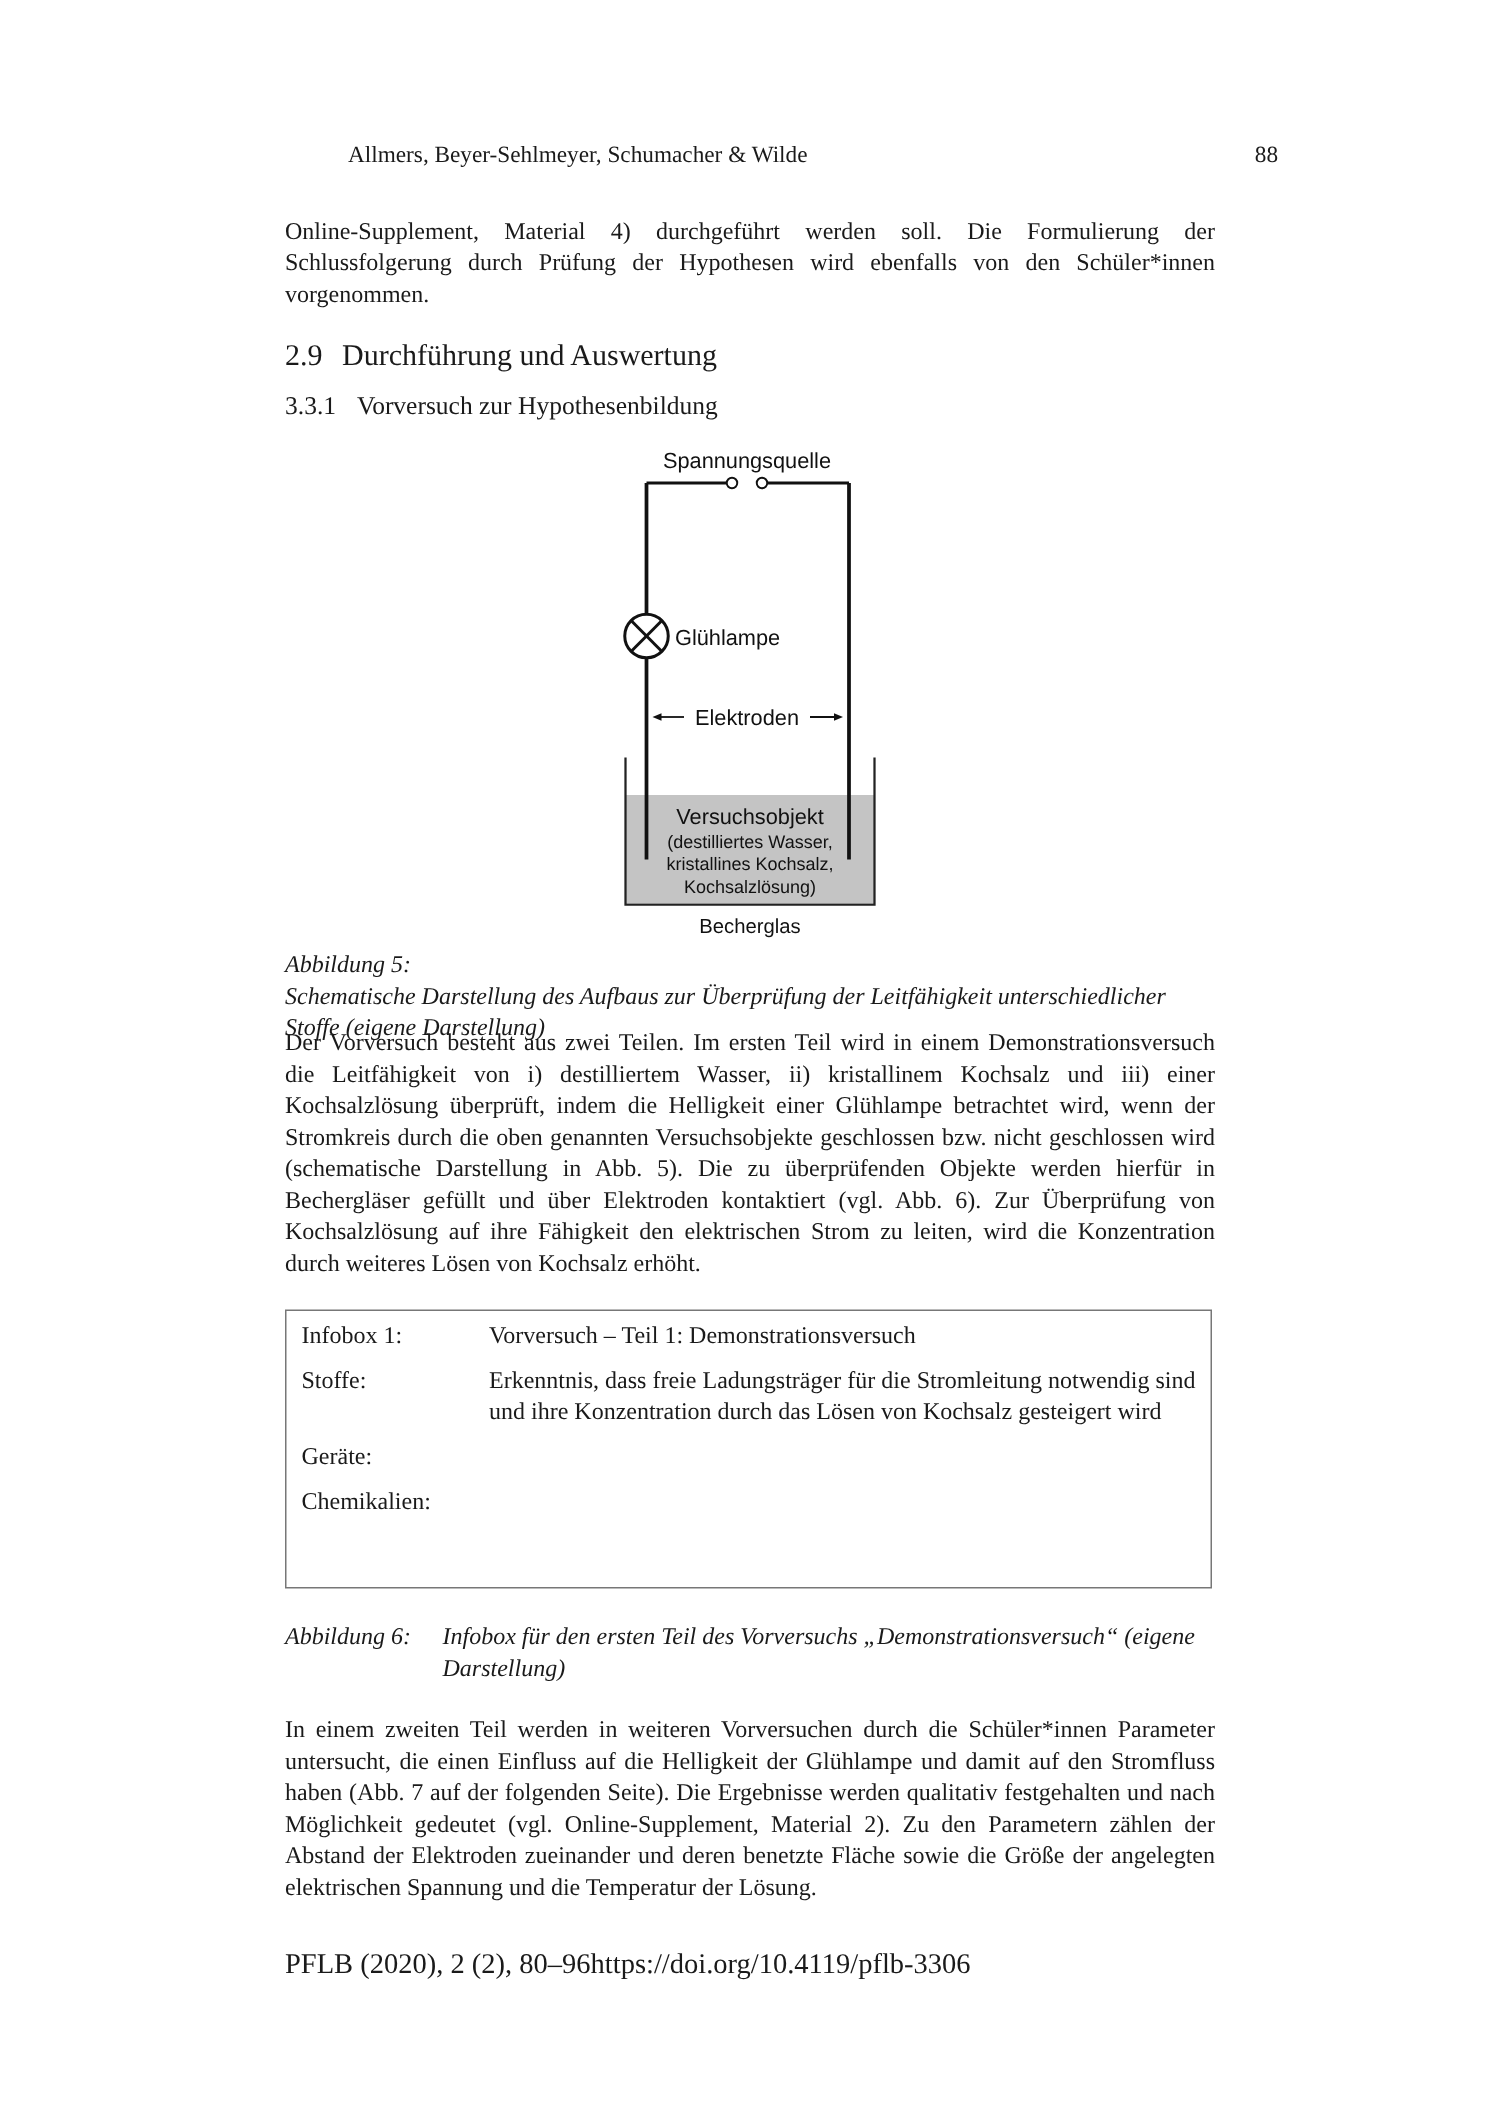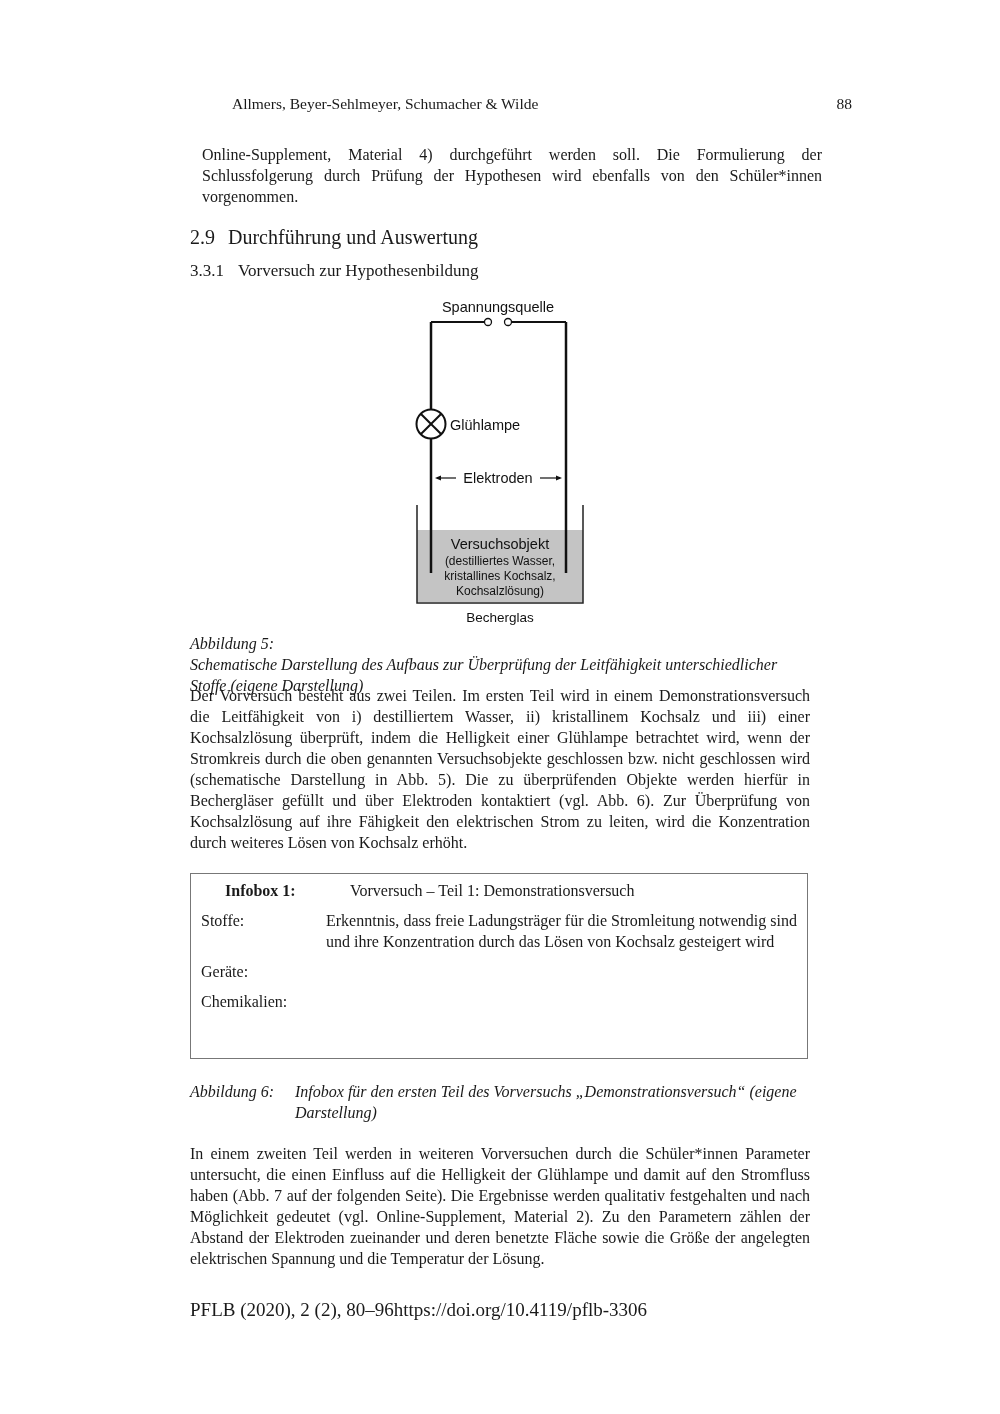--- a/index.html
+++ b/index.html
@@ -2,39 +2,39 @@
 <html><head>
 <meta charset="utf-8">
 <style>
   html, body { margin: 0; padding: 0; background: #ffffff; }
   body { width: 1000px; height: 1414px; position: relative; overflow: hidden;
          font-family: "Liberation Serif", serif; color: #1a1a1a; }
   .page { position: absolute; left: 190px; top: 0; width: 620px; }
   .header { position: absolute; top: 95px; left: 0; width: 620px; font-size: 15.5px;
             display: flex; justify-content: space-between; margin-left: 42px; }
   .para { font-size: 16px; line-height: 21px; text-align: justify; margin: 0; }
-  .p1 { position: absolute; top: 144px; left: 12px; width: 620px; font-family: Liberation Serif, serif; }
+  .p1 { position: absolute; top: 144px; left: 0; width: 620px; font-family: Liberation Serif, serif; }
   .h2 { position: absolute; top: 226px; left: 0; font-size: 20px; }
   .h2 .num { display: inline-block; width: 38px; }
   .h3 { position: absolute; top: 261px; left: 0; font-size: 17px; }
   .h3 .num { display: inline-block; width: 48px; }
   .fig { position: absolute; top: 295px; left: 220px; width: 185px; height: 335px;
          font-family: "Liberation Sans", sans-serif; }
   .caption { position: absolute; left: 0; width: 620px; font-size: 16px; line-height: 21px;
              display: flex; }
   .caption .lbl { font-style: italic; width: 105px; flex-shrink: 0; }
   .caption .txt { flex: 1; font-style: italic; }
   .cap5 { top: 633px; flex-direction: column; }
   .p2 { position: absolute; top: 685px; left: 0; width: 620px; }
   .infobox { position: absolute; top: 873px; left: 0; width: 618px; height: 186px;
              border: 1px solid #777; box-sizing: border-box; padding: 6px 10px; }
   .ib-row { display: flex; font-size: 16px; line-height: 21px; margin-bottom: 9px; }
   .ib-row .k { width: 125px; flex-shrink: 0; }
   .ib-row .v { flex: 1; text-align: justify; }
-  .ib-row .k.bold { font-weight: bold; margin-left: 24px; }
+  .ib-row .k.bold { font-weight: normal; }
   .cap6 { top: 1081px; justify-content: flex-end; }
   .p3 { position: absolute; top: 1143px; left: 0; width: 620px; }
   .footer { position: absolute; top: 1299px; left: 0; width: 620px; font-size: 19px;
             display: flex; justify-content: flex-start; }
 </style>
 </head>
 <body>
 
 <div class="page">
 

